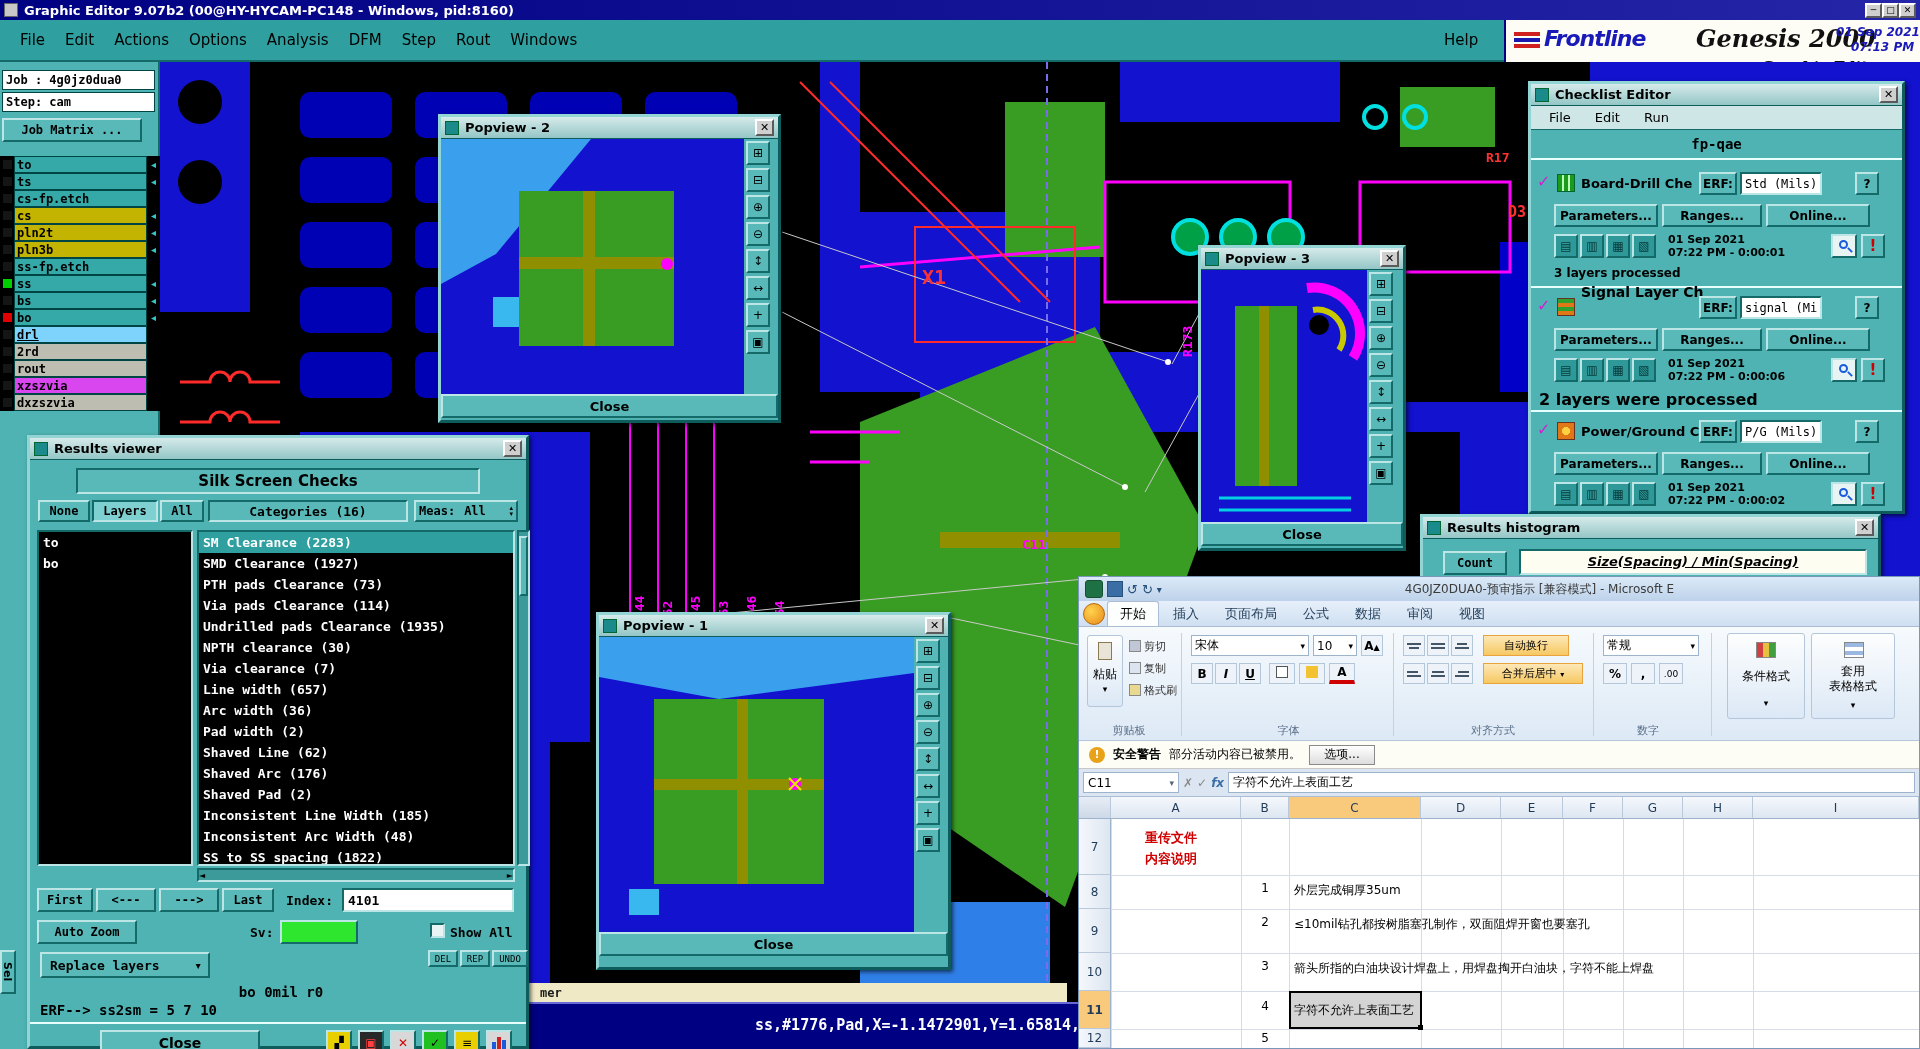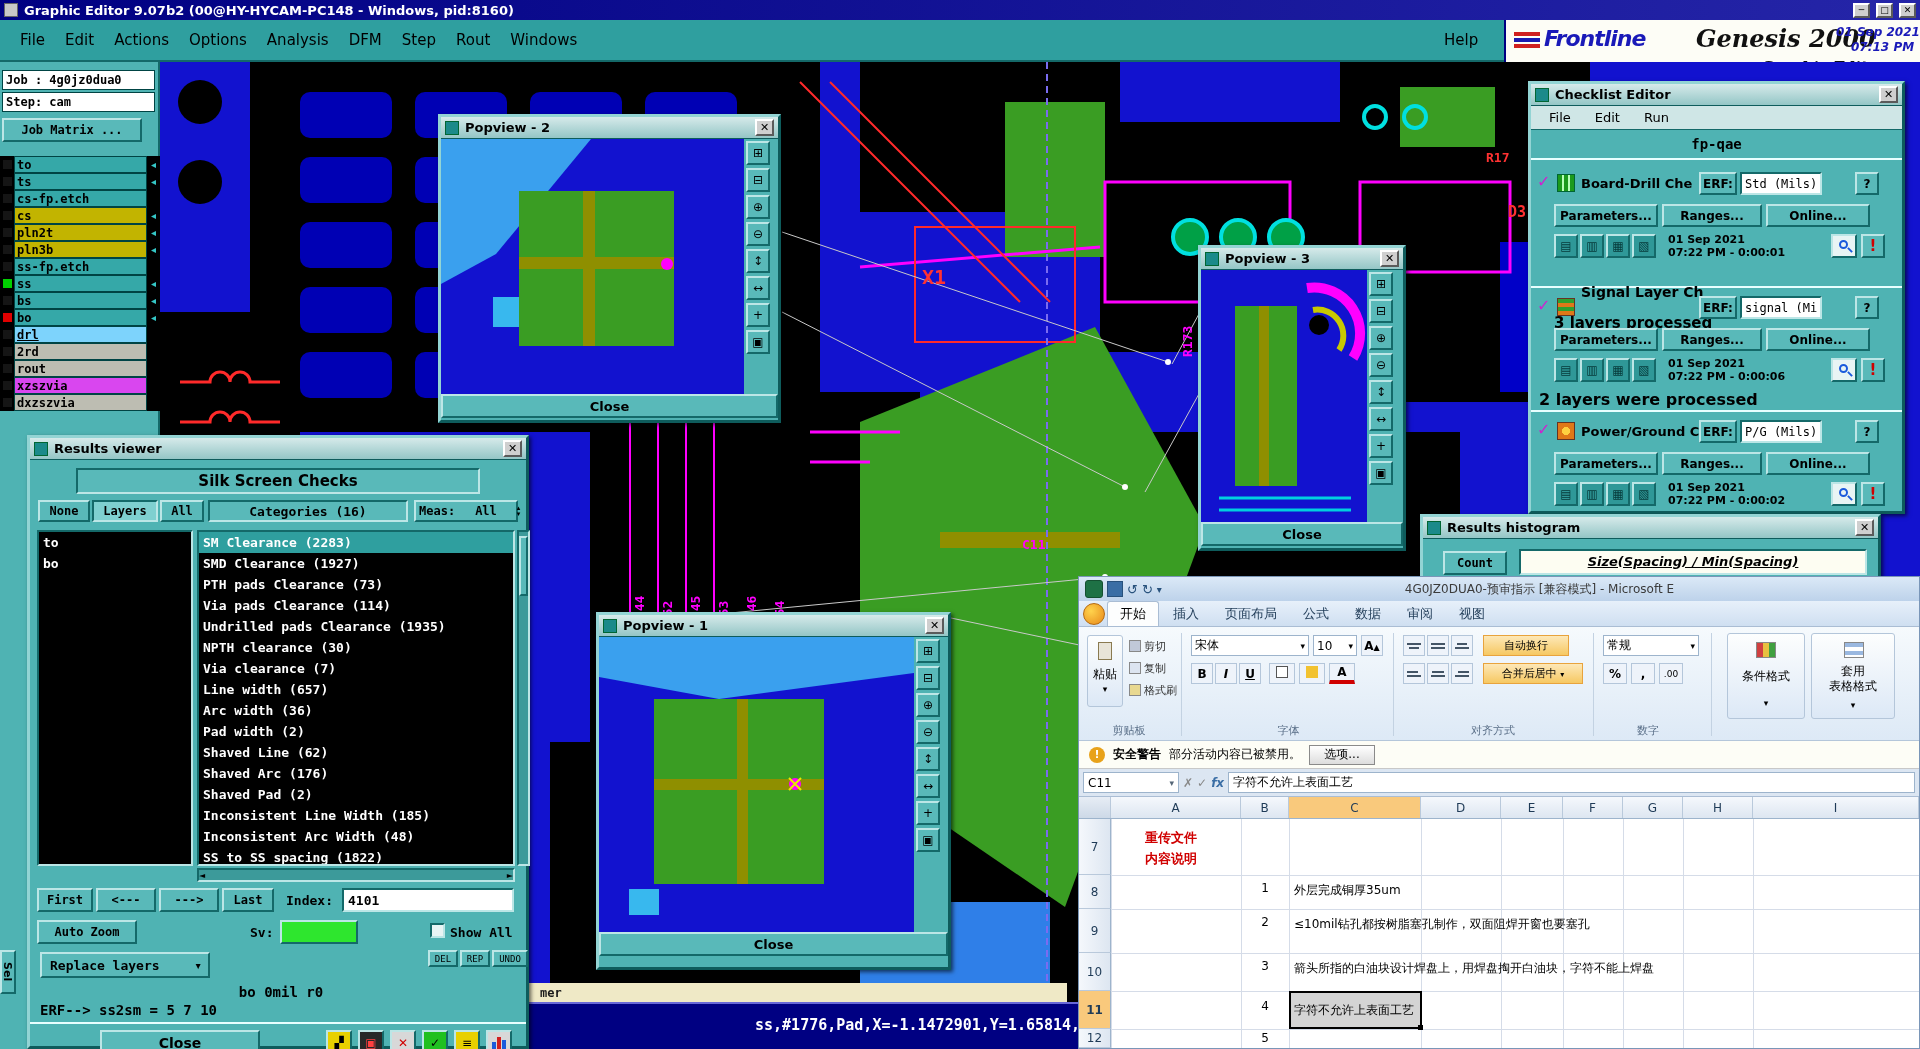--- a/index.html
+++ b/index.html
@@ -46,21 +46,21 @@
 .gridline{background:#d5dce8;position:absolute;}
 .rownum{position:absolute;left:0;width:32px;background:linear-gradient(90deg,#f5f8fc,#dde6f1);border-bottom:1px solid #b9c9db;border-right:1px solid #9db4cc;text-align:center;font-size:12px;color:#1f3b57;}
 .cellc{position:absolute;white-space:nowrap;font-size:12px;line-height:1.3;padding:2px 3px;color:#000;}
 .cellb{position:absolute;width:48px;text-align:center;font-size:12px;}
 </style>
 </head>
 <body>
 
 <div id="screen" class="abs" style="left:0;top:0;width:1920px;height:1049px;background:#2f9f9f;">
 
-  <div class="abs" style="left:0;top:0;width:1920px;height:20px;background:linear-gradient(90deg,#000082,#2525a8);display:flex;align-items:center;gap:6px;padding:0 4px;">
+  <div class="abs" style="left:0;top:0;width:1920px;height:20px;background:linear-gradient(90deg,#000082,#2525a8);display:flex;align-items:center;padding:0 4px;">
     <span class="abs" style="left:4px;top:3px;width:14px;height:14px;background:#c8c8c8;border:1px solid #666;"></span>
     <span style="margin-left:20px;color:#fff;font-weight:bold;font-size:13px;">Graphic Editor 9.07b2 (00@HY-HYCAM-PC148 - Windows, pid:8160)</span>
     <span class="spacer" style="flex:1;"></span>
     <button class="grayb" style="width:17px;height:15px;font-size:9px;line-height:10px;">─</button>
     <button class="grayb" style="width:17px;height:15px;font-size:9px;line-height:10px;">□</button>
     <button class="grayb" style="width:17px;height:15px;font-size:9px;line-height:10px;">✕</button>
   </div>
 
   <div class="abs" style="left:0;top:20px;width:1504px;height:42px;background:#2f9f9f;border-bottom:2px solid #146969;display:flex;align-items:center;padding-left:10px;">
     <span class="menu-item">File</span>
@@ -394,21 +394,21 @@
       <span class="ticon"></span>
       <span>Results viewer</span>
       <span class="spacer"></span>
       <button class="grayb xbtn">✕</button>
     </div>
     <div class="abs sunken b" style="left:46px;top:30px;width:404px;height:26px;text-align:center;font-size:15px;line-height:23px;background:#59b9b9;">Silk Screen Checks</div>
     <button class="raised abs mono b" style="left:8px;top:62px;width:52px;height:22px;font-size:12px;">None</button>
     <button class="sunken abs mono b" style="left:62px;top:62px;width:66px;height:22px;font-size:12px;background:#7fd0d0;">Layers</button>
     <button class="raised abs mono b" style="left:130px;top:62px;width:44px;height:22px;font-size:12px;">All</button>
     <div class="abs sunken mono b" style="left:178px;top:62px;width:200px;height:22px;text-align:center;font-size:13px;line-height:19px;background:#59b9b9;">Categories (16)</div>
-    <div class="abs raised" style="left:384px;top:62px;width:104px;height:22px;display:flex;align-items:center;gap:20px;padding:0 3px;">
+    <div class="abs raised" style="left:384px;top:62px;width:104px;height:22px;display:flex;align-items:center;gap:9px;padding:0 3px;">
       <span class="mono b" style="font-size:12px;">Meas:</span>
       <span class="mono b" style="font-size:12px;flex:1;">All</span>
       <span style="display:flex;flex-direction:column;font-size:7px;line-height:6px;">
           <i style="font-style:normal;">▴</i>
           <i style="font-style:normal;">▾</i>
         </span>
     </div>
     <div class="abs blacklist" style="left:7px;top:92px;width:156px;height:336px;">
       <div class="cat-item">to</div>
       <div class="cat-item">bo</div>
@@ -500,21 +500,21 @@
     <button class="raised abs ckicon4" style="left:49px;top:150px;">▥</button>
     <button class="raised abs ckicon4" style="left:75px;top:150px;">▦</button>
     <button class="raised abs ckicon4" style="left:101px;top:150px;">▧</button>
     <span class="abs b" style="left:137px;top:149px;font-size:11px;">01 Sep 2021</span>
     <span class="abs b" style="left:137px;top:162px;font-size:11px;">07:22 PM - 0:00:01</span>
     <button class="raised abs" style="left:300px;top:150px;width:26px;height:24px;background:#e8f4f4;">
         <i class="abs" style="left:6px;top:4px;width:9px;height:9px;border:2px solid #1a5adc;border-radius:50%;"></i>
         <i class="abs" style="left:14px;top:13px;width:6px;height:2px;background:#1a5adc;transform:rotate(45deg);"></i>
       </button>
     <button class="raised abs b" style="left:330px;top:150px;width:24px;height:24px;color:#d00000;font-size:15px;">!</button>
-    <span class="abs b" style="left:23px;top:182px;font-size:15px;margin-top:48px;">3 layers processed</span>
+    <span class="abs b" style="left:23px;top:182px;font-size:12px;">3 layers processed</span>
     <div class="hr-white abs" style="left:0;top:202px;width:371px;"></div>
 
     <span class="abs b" style="left:6px;top:212px;color:#d020d0;font-size:16px;">✓</span>
     <span class="abs" style="left:26px;top:214px;width:18px;height:18px;background:repeating-linear-gradient(0deg,#e07818 0 4px,#2f9f2f 4px 8px);border:1px solid #632;"></span>
     <span class="abs b" style="left:50px;top:200px;font-size:14px;">Signal Layer Ch</span>
     <button class="raised abs ck-btn" style="left:168px;top:212px;width:38px;">ERF:</button>
     <span class="abs sunken mono" style="left:209px;top:212px;width:82px;height:23px;background:#fff;font-size:12px;line-height:20px;padding-left:3px;">signal (Mi</span>
     <button class="raised abs ck-btn" style="left:324px;top:212px;width:24px;">?</button>
     <button class="raised abs ck-btn" style="left:23px;top:244px;width:104px;">Parameters...</button>
     <button class="raised abs ck-btn" style="left:131px;top:244px;width:100px;">Ranges...</button>

